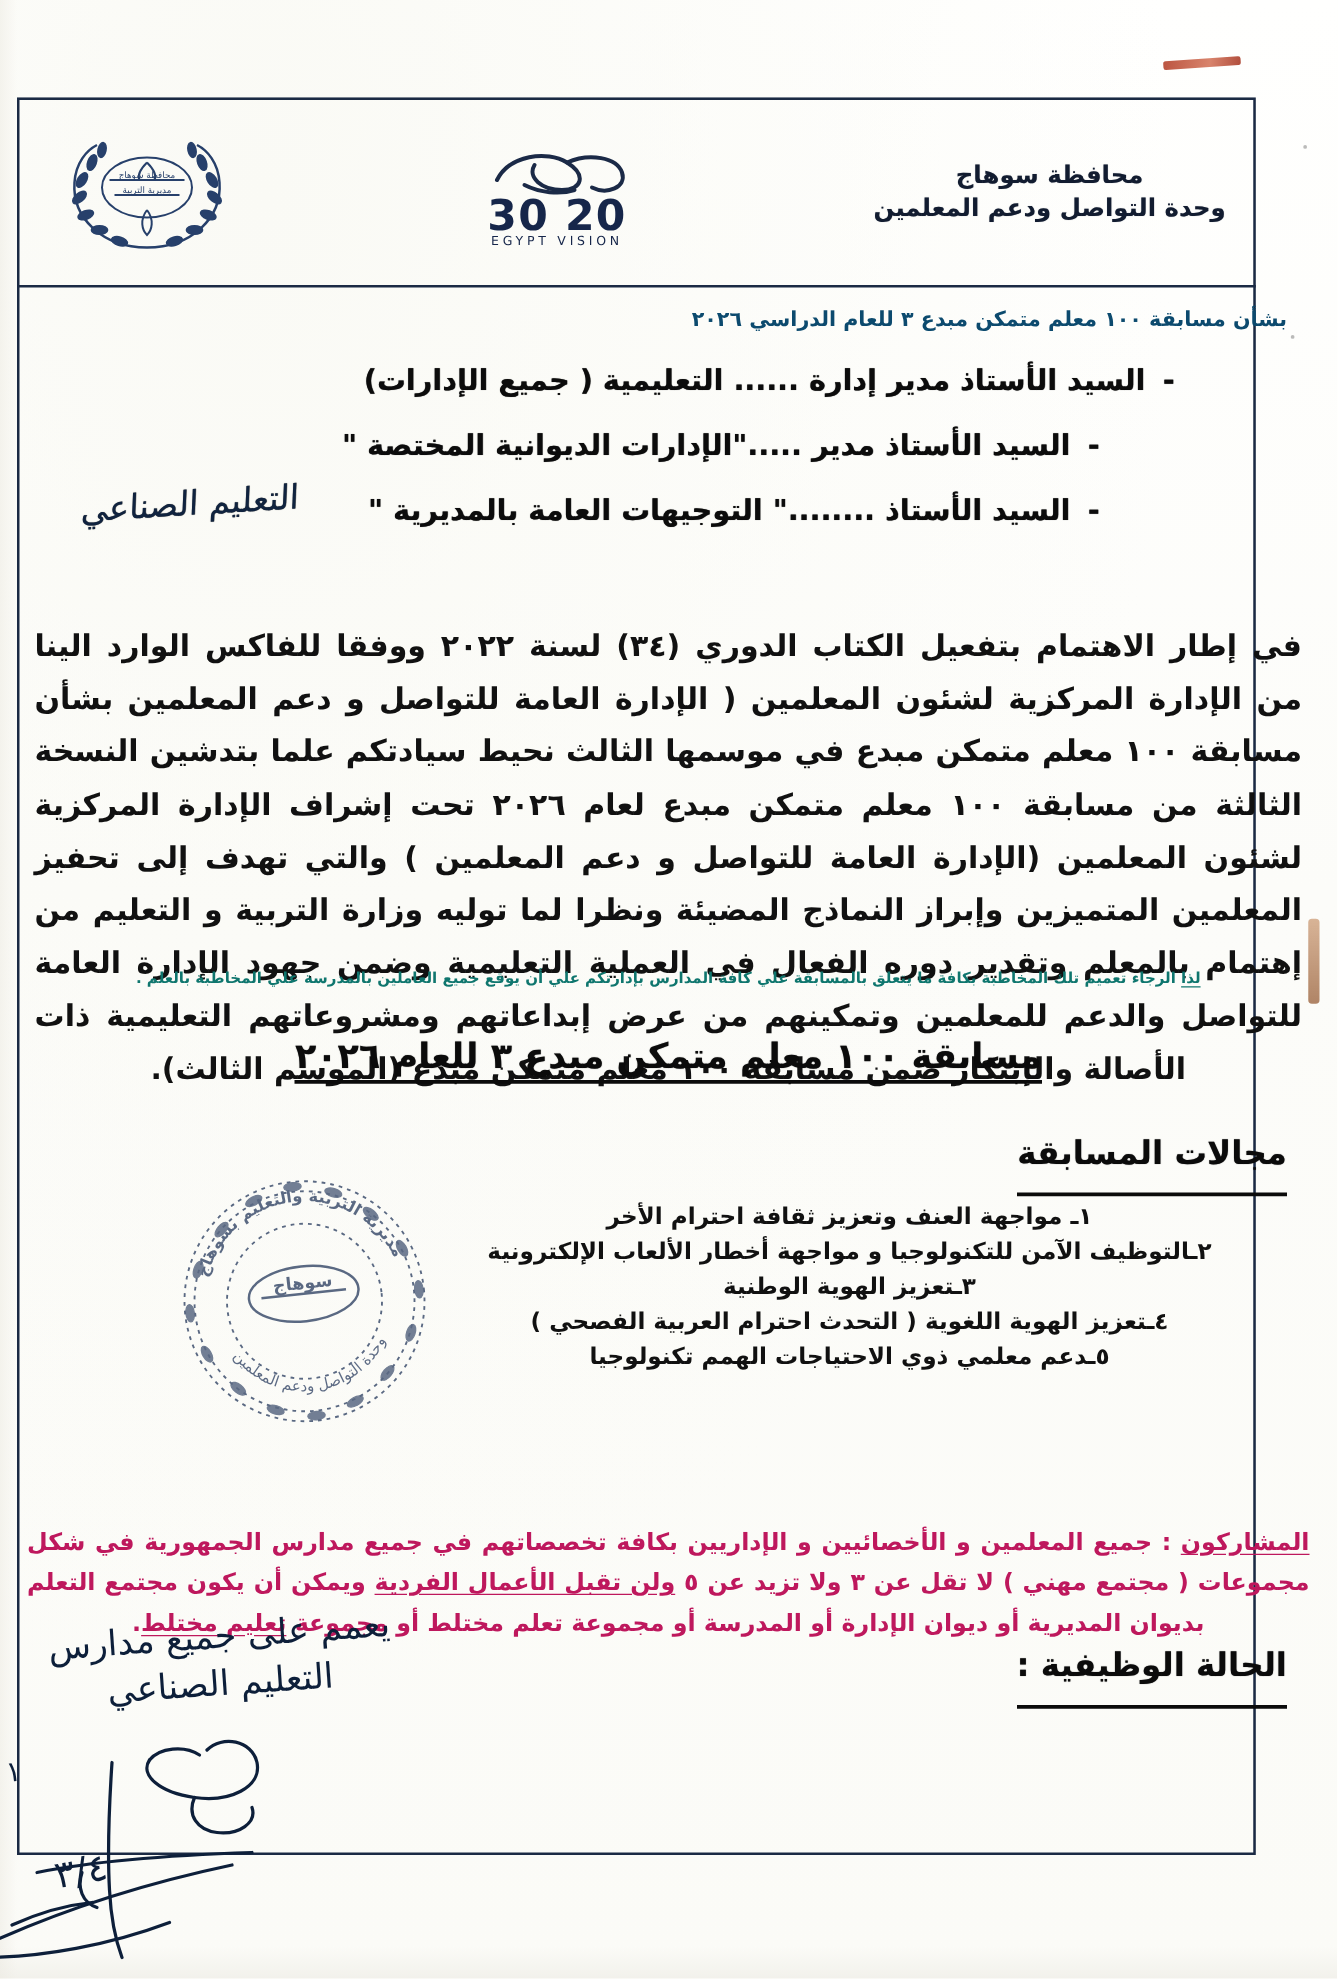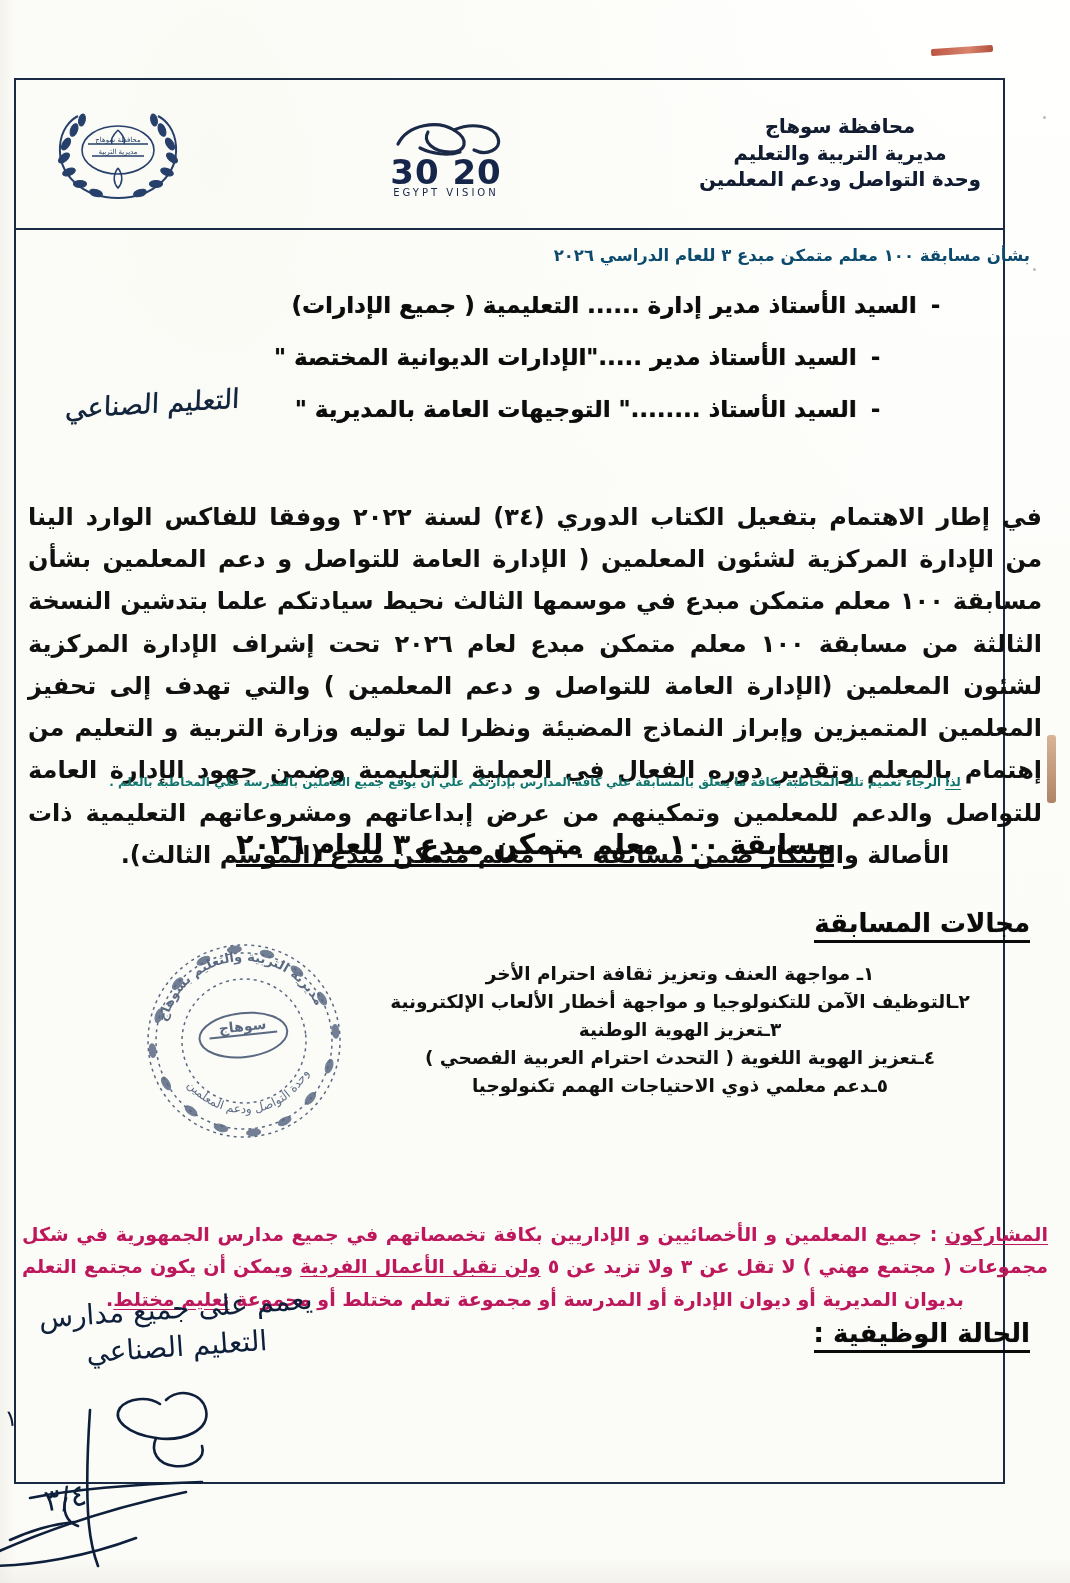--- a/index.html
+++ b/index.html
@@ -192,21 +192,21 @@
   .sec-head {
     position: absolute;
     font-size: 26px;
     font-weight: 900;
     color: #0b0b0b;
     letter-spacing: -0.5px;
     text-shadow: 0 0 0.8px rgba(0,0,0,0.6);
   }
   .sec-head span {
     border-bottom: 3px solid #0b0b0b;
-    padding-bottom: 2px;
+    padding-bottom: 16px;
   }
   .sec-fields { right: 40px; top: 908px; }
   .sec-conditions { right: 40px; top: 1140px; }
   .sec-jobstatus { right: 40px; top: 1318px; }
 
   
   .fields-list {
     position: absolute;
     right: 40px;
     top: 960px;
@@ -358,21 +358,20 @@
   <div class="mark-dot" style="left:1033px; top:268px;"></div>
 
   <div class="frame"></div>
   <div class="header-rule"></div>
 
   <div class="header">
 
 
     <div class="hdr-center">
       <div>محافظة سوهاج</div>
-      <div>مديرية التربية والتعليم</div>
       <div>وحدة التواصل ودعم المعلمين</div>
     </div>
 
     <div class="logo-2030">
       <svg viewBox="0 0 168 92" width="168" height="92" aria-hidden="true">
         <g fill="none" stroke="#1b2a47" stroke-width="3.2" stroke-linecap="round">
           <path d="M36 36 C46 16 76 12 92 22 C108 32 104 44 88 44 C72 44 60 34 66 24"></path>
           <path d="M92 22 C110 14 132 18 136 30 C140 42 124 48 112 42"></path>
           <path d="M58 40 C70 46 86 48 98 44"></path>
         </g>

